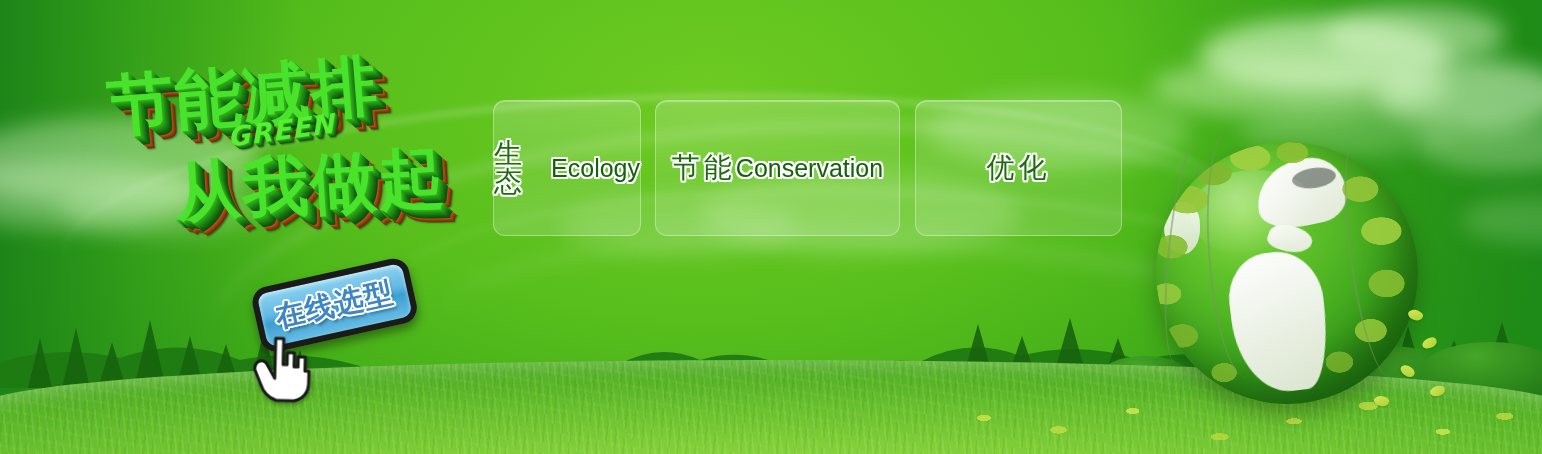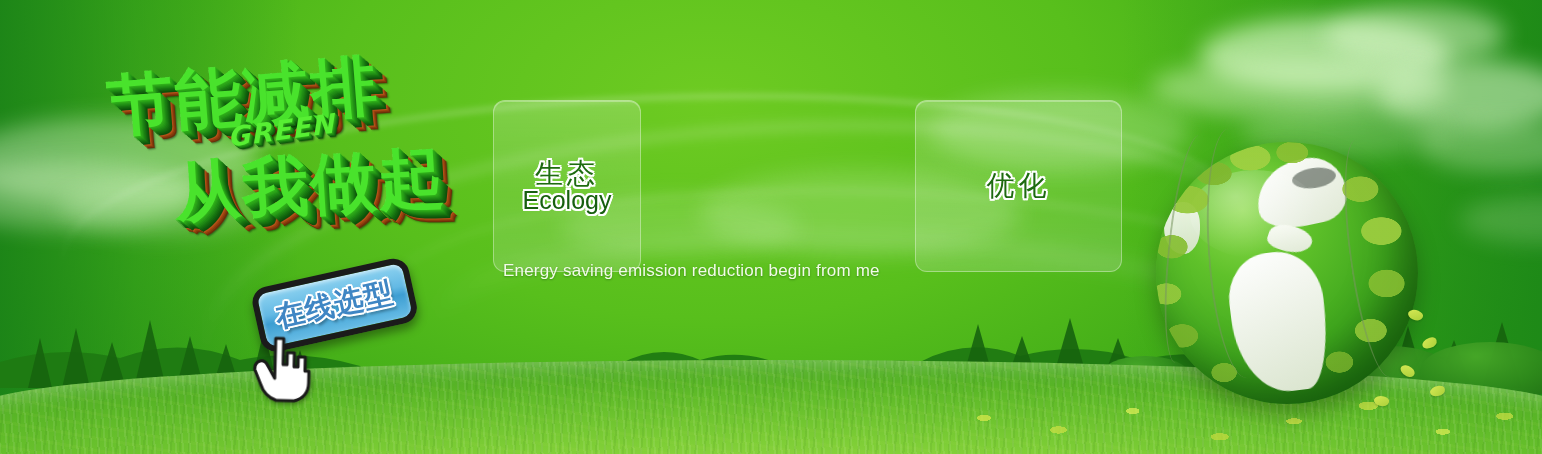--- a/index.html
+++ b/index.html
@@ -175,26 +175,26 @@
   }
   #cursor {
     position:absolute; left:-14px; top:46px;
     width:62px; height:74px;
     transform:rotate(14deg);
     filter:drop-shadow(1px 2px 2px rgba(0,0,0,.35));
   }
 
   
   .card {
-    position:absolute; top:100px; height:172px;
+    position:absolute; top:100px; height:136px;
     border-radius:12px;
     background:linear-gradient(180deg, rgba(255,255,255,.19) 0%, rgba(255,255,255,.10) 55%, rgba(255,255,255,.16) 100%);
     border:1px solid rgba(255,255,255,.34);
     box-shadow:inset 0 1px 0 rgba(255,255,255,.30);
-    display:flex; flex-direction:column;
+    display:flex; flex-direction:row;
     align-items:center; justify-content:center;
   }
   #card-0 { left:493px; width:148px; }
   #card-1 { left:655px; width:245px; }
   #card-2 { left:915px; width:207px;border-radius:12px; }
 
   .card-cn {
     font-family:"DejaVu Sans", sans-serif;
     font-size:28px; font-weight:normal; line-height:1;
     color:#1e6b10;
@@ -403,19 +403,22 @@
     <svg id="cursor" viewBox="0 0 62 74">
       <path d="M22 8 L30 8 L30 34 L34 34 L34 22 L41 22 L41 36 L45 36 L45 26 L52 26 L52 40
                L56 40 L56 52 Q56 66 42 70 L24 70 Q12 66 8 54 L2 40 Q1 33 7 31 Q12 30 15 36 L22 48 Z" fill="#ffffff" stroke="#1a1a1a" stroke-width="3" stroke-linejoin="round"></path>
     </svg>
   </div>
 
   <div class="card" id="card-0">
     <div class="card-cn">生态</div>
     <div class="card-en">Ecology</div>
   </div>
+  <div class="card" id="card-1">
+    <div class="card-cn">节能</div>
+    <div class="card-en">Conservation</div>
+  </div>
   <div class="card" id="card-2">
     <div class="card-cn">优化</div>
   </div>
 
-  <div id="tagline">Energy saving emission reduction begin from me</div>
 
 </div>
 
 </body></html>

